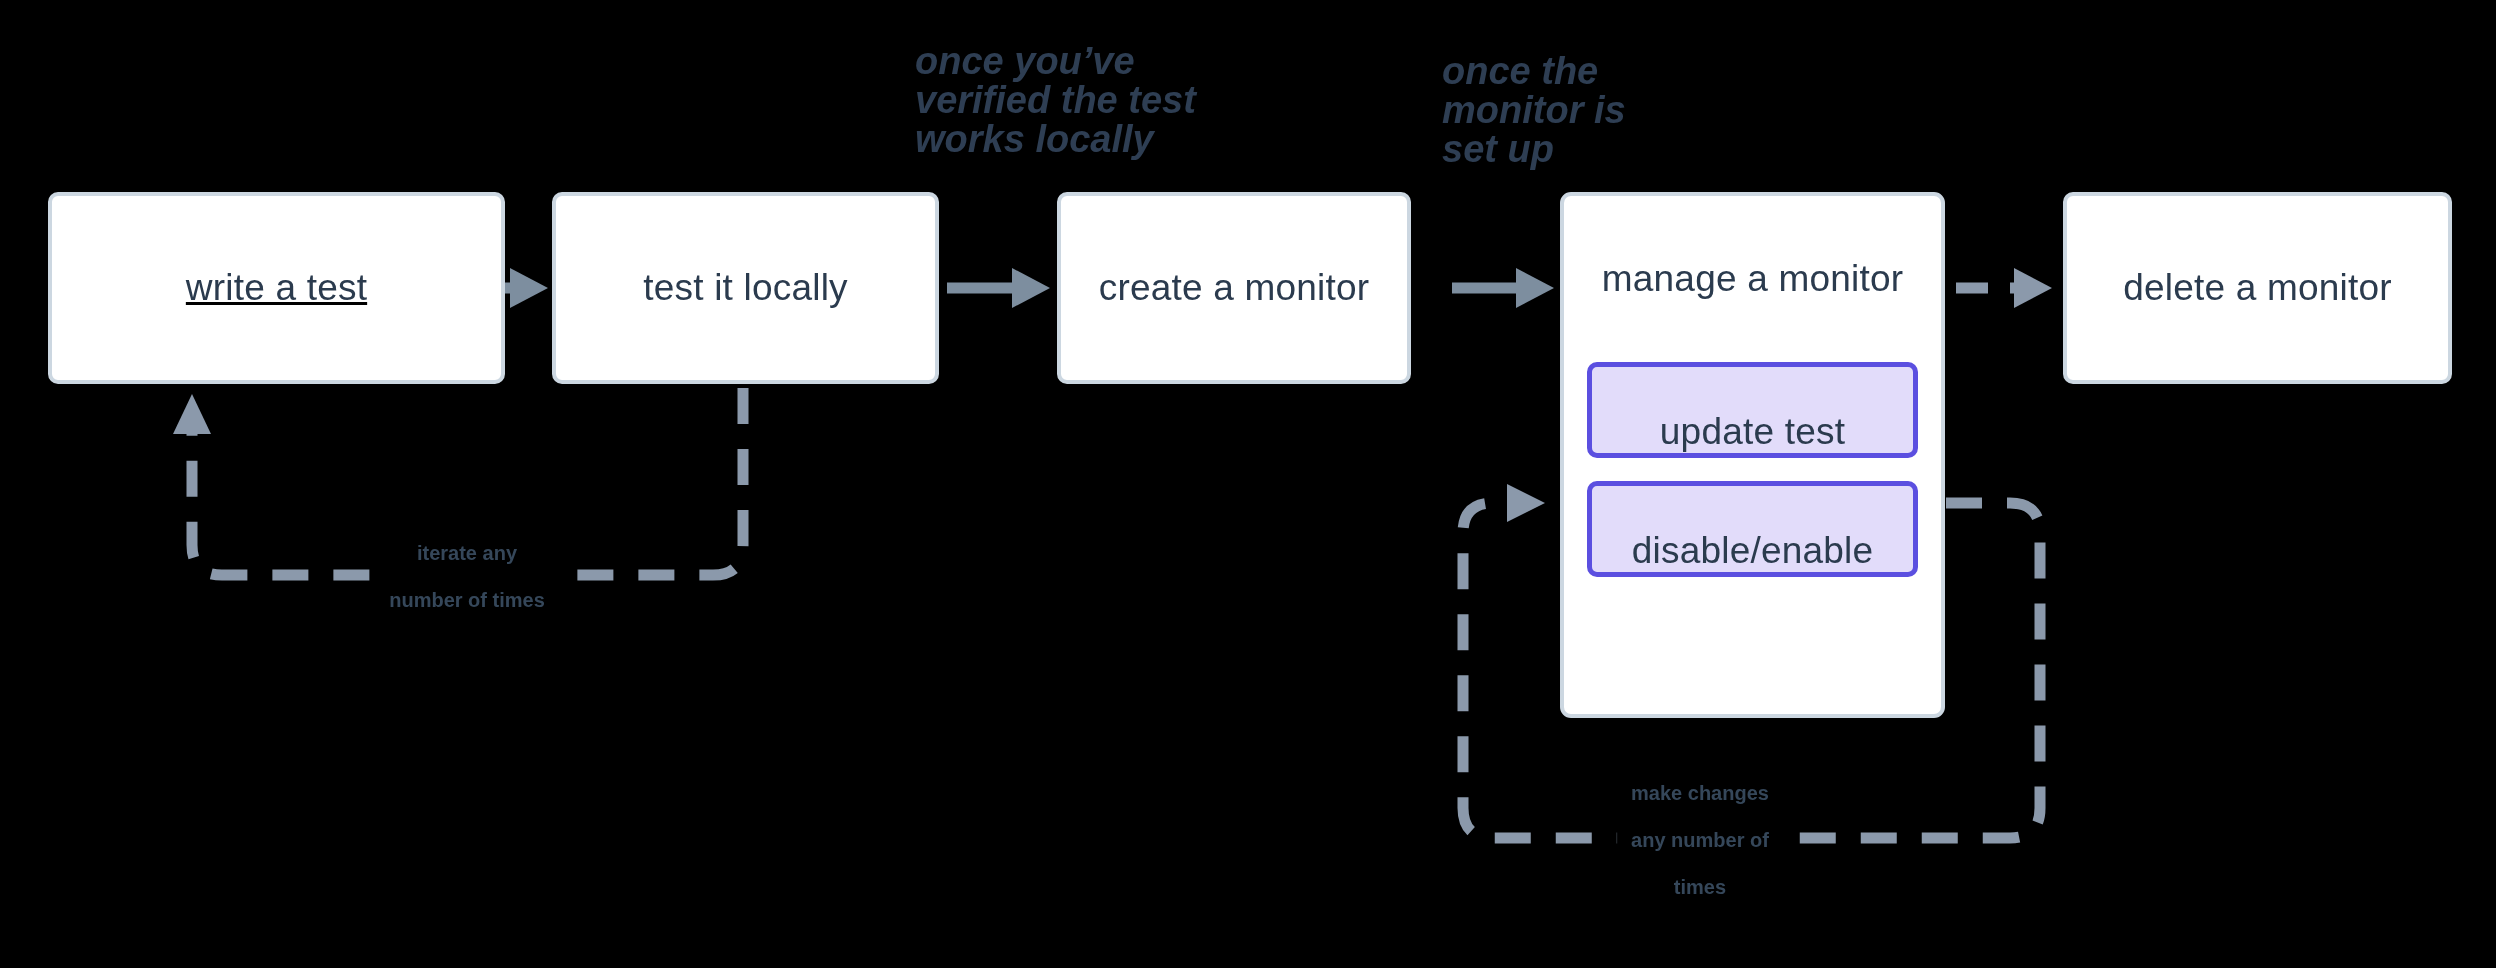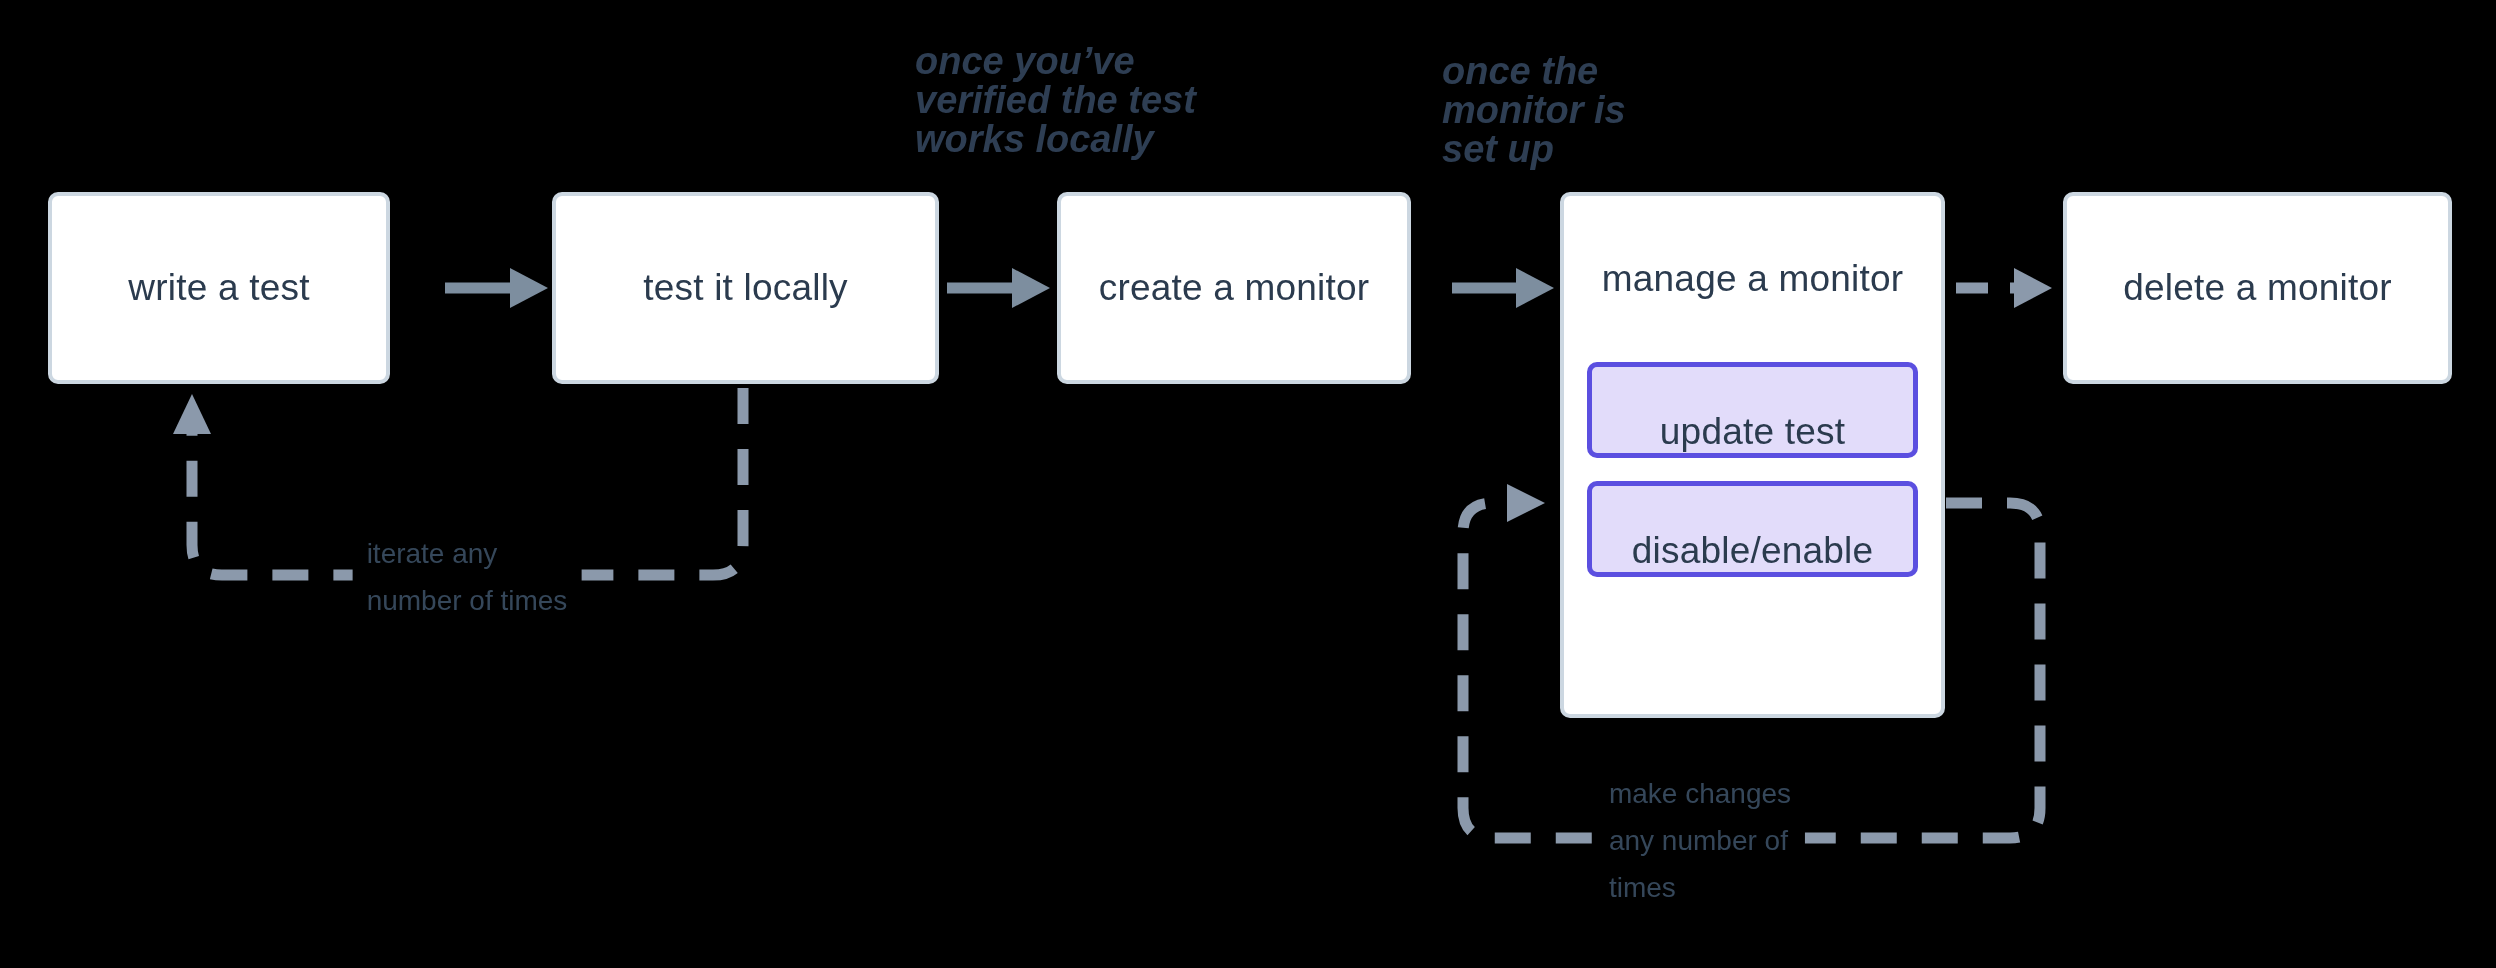--- a/index.html
+++ b/index.html
@@ -25,20 +25,21 @@
     color: var(--node-text, #2b3b4e);
     font-size: 37px;
     font-weight: 500;
     letter-spacing: 0.2px;
     white-space: nowrap;
   }
   .node.manage {
     flex-direction: column;
     justify-content: flex-start;
     padding: 0 23px;
+    border-radius: 11px;
   }
   .manage-title {
     height: 166px;
     display: flex;
     align-items: center;
     justify-content: center;
   }
   .sub-btn {
     width: 100%;
     height: 96px;
@@ -66,30 +67,31 @@
     color: var(--note-text, #2e3e53);
     font-size: 38px;
     line-height: 39px;
     font-style: italic;
     font-weight: 600;
     white-space: pre-line;
   }
   .loop-label {
     position: absolute;
     color: var(--loop-text, #35475a);
-    font-size: 28px;
+    font-size: 20px;
     line-height: 47px;
-    font-weight: 400;
+    font-weight: 700;
+    text-align: center;
     white-space: pre-line;
     background: var(--bg, #000);
     padding: 2px 14px;
     transform: translateX(-50%);
   }
   
-  #node-write   { left: 48px;   top: 192px; width: 342px; height: 192px; }
+  #node-write   { left: 48px;   top: 192px; width: 457px; height: 192px; text-decoration: underline; }
   #node-test    { left: 552px;  top: 192px; width: 387px; height: 192px; }
   #node-create  { left: 1057px; top: 192px; width: 354px; height: 192px; }
   #node-manage  { left: 1560px; top: 192px; width: 385px; height: 526px; }
   #node-delete  { left: 2063px; top: 192px; width: 389px; height: 192px; }
   #ann-verified { left: 915px;  top: 42px;  }
   #ann-setup    { left: 1442px; top: 52px;  }
   #loop1-label  { left: 467px;  top: 528px; }
   #loop2-label  { left: 1700px; top: 768px; }
 </style>
 </head>

